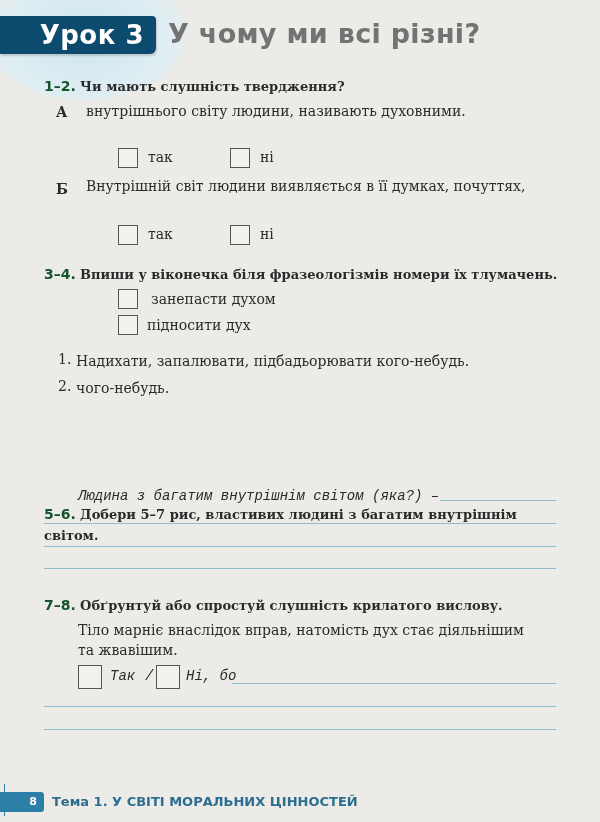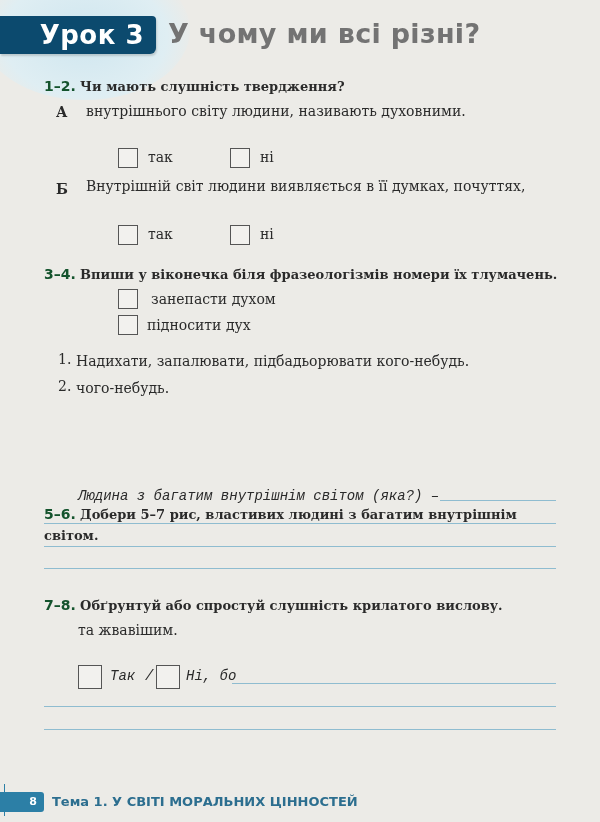--- a/index.html
+++ b/index.html
@@ -111,20 +111,21 @@
 <div class="answer-line" style="left:440px;top:500px;width:116px;"></div>
 <div class="answer-line" style="left:44px;top:523px;width:512px;"></div>
 <div class="answer-line" style="left:44px;top:546px;width:512px;"></div>
 <div class="answer-line" style="left:44px;top:568px;width:512px;"></div>
 
 <div class="task" style="top:595px;">
   <span class="task-num">7–8.</span>
   <span class="task-q">Обґрунтуй або спростуй слушність крилатого вислову.</span>
 </div>
 <div class="item-text" style="left:78px;top:620px;">
+  <div>Тіло марніє внаслідок вправ, натомість дух стає діяльнішим</div>
   <div>та жвавішим.</div>
 </div>
 <div class="cb" style="left:78px;top:665px;width:24px;height:24px;"></div>
 <div class="cb-label italic" style="left:110px;top:668px;">Так</div>
 <div class="cb-label italic" style="left:145px;top:668px;">/</div>
 <div class="cb" style="left:156px;top:665px;width:24px;height:24px;"></div>
 <div class="cb-label italic" style="left:186px;top:668px;">Ні, бо</div>
 <div class="answer-line" style="left:232px;top:683px;width:324px;"></div>
 <div class="answer-line" style="left:44px;top:706px;width:512px;"></div>
 <div class="answer-line" style="left:44px;top:729px;width:512px;"></div>

